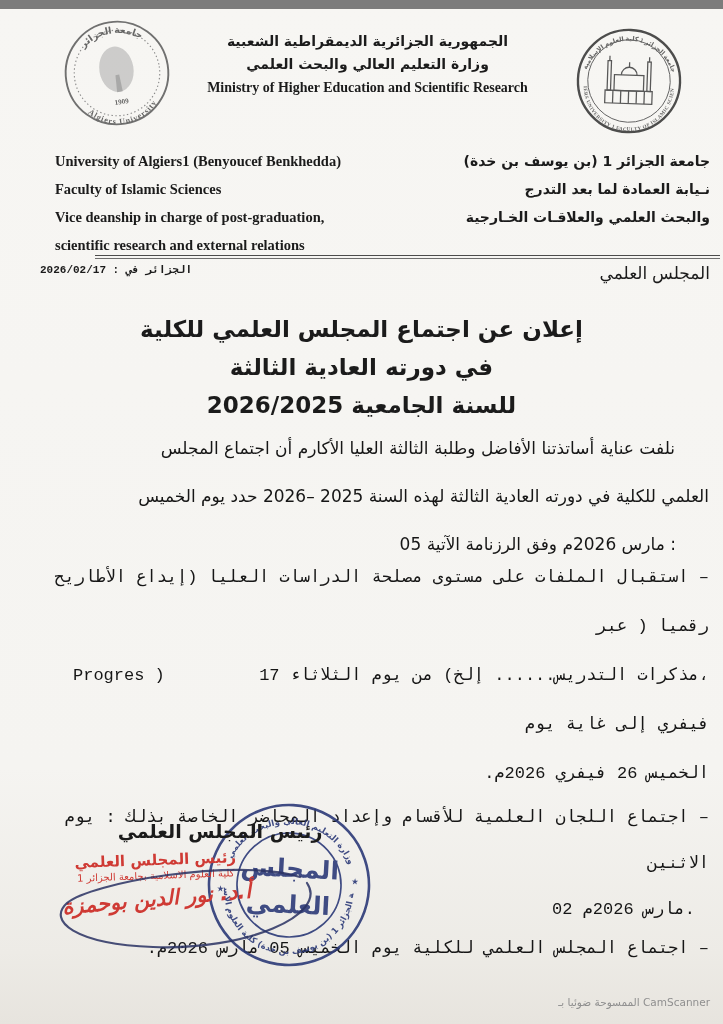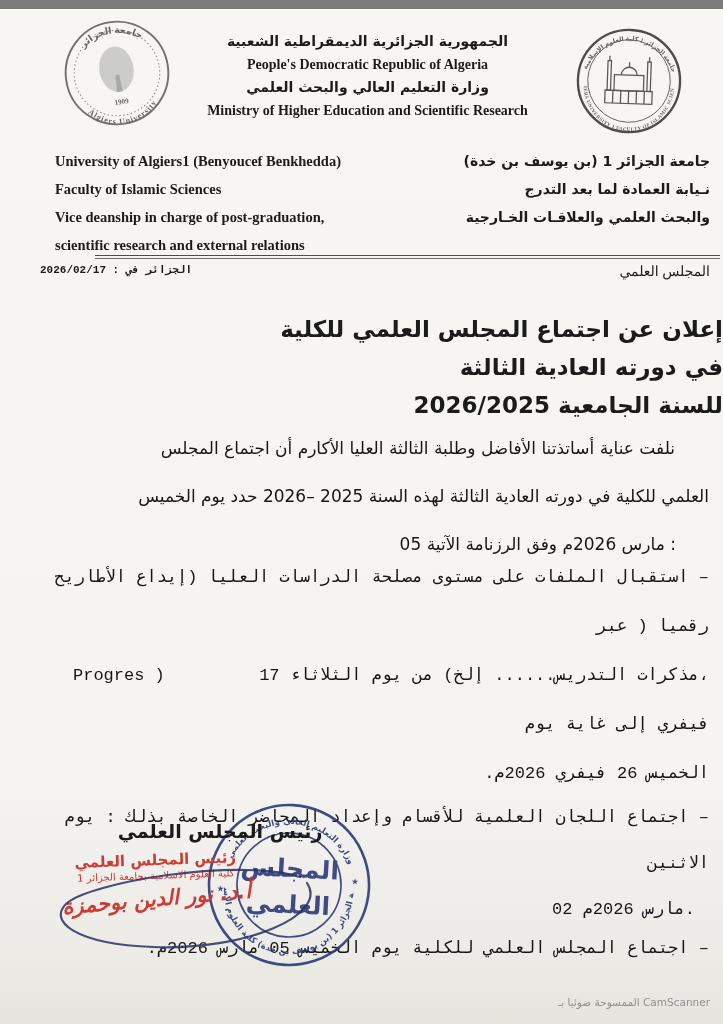--- a/index.html
+++ b/index.html
@@ -19,26 +19,26 @@
   
   .cols{position:absolute;top:147px;left:55px;right:13px;display:flex;justify-content:space-between;}
   .col-en div{font-size:14.5px;font-weight:bold;line-height:28px;}
   .col-ar{direction:rtl;text-align:right;}
   .col-ar div{font-size:14px;font-weight:bold;line-height:28px;font-family:"DejaVu Sans",sans-serif;}
 
   .sep{position:absolute;top:255px;left:95px;right:3px;height:2px;
        border-top:1.6px solid #4c4c4c;border-bottom:1px solid #6e6e6e;}
   .dateline{position:absolute;top:263px;left:40px;right:13px;display:flex;justify-content:space-between;align-items:flex-start;}
   .date-left{direction:rtl;font-size:11px;font-weight:bold;font-family:Liberation Mono, monospace;}
-  .date-right{direction:rtl;font-size:14px;font-family:Liberation Serif, serif;}
+  .date-right{direction:rtl;font-size:17px;font-family:Liberation Sans, sans-serif;}
 
   
   .title{position:absolute;top:310px;left:0;right:0;text-align:center;direction:rtl;font-weight:bold;
          font-family:"DejaVu Sans",sans-serif;}
-  .title div{font-size:23px;line-height:38px;letter-spacing:0;text-align:right;}
+  .title div{font-size:23px;line-height:38px;letter-spacing:0;}
 
   
   .body-txt{position:absolute;left:40px;right:14px;direction:rtl;text-align:right;
             font-size:17px;font-family:"DejaVu Sans",sans-serif;color:#161616;}
   .p1{top:424px;}
   .p1 div{line-height:48px;}
   .p1 .l1{margin-right:34px;}
   .p1 .l3{direction:ltr;text-align:right;margin-right:33px;}
   .blist{top:553px;font-family:Liberation Mono, monospace;}
   .blist .ln{line-height:49px;}
@@ -80,21 +80,20 @@
     <path d="M -3 20 L 3 20 L 2 2 L -2 2 Z" fill="#8a8a8a" opacity="0.7"></path>
     <path id="lsT" d="M -48 6 A 48 48 0 1 1 48 6" fill="none"></path>
     <path id="lsB" d="M -48 6 A 48 48 0 0 0 48 6" fill="none"></path>
     <text class="ring" font-size="10"><textPath href="#lsT" startOffset="50%" text-anchor="middle">جامعة الجزائر</textPath></text>
     <text font-size="8.5" letter-spacing="1"><textPath href="#lsB" startOffset="50%" text-anchor="middle">Algiers University</textPath></text>
     <text x="0" y="33" font-size="7.5" text-anchor="middle">1909</text>
   </svg>
 
   <div class="hdr-center">
     <div dir="rtl" style="font-family:'DejaVu Sans',sans-serif">الجمهورية الجزائرية الديمقراطية الشعبية</div>
-    <div>People's Democratic Republic of Algeria</div>
     <div dir="rtl" style="font-family:'DejaVu Sans',sans-serif">وزارة التعليم العالي والبحث العلمي</div>
     <div>Ministry of Higher Education and Scientific Research</div>
   </div>
 
   <svg class="seal seal-right" width="110" height="110" viewBox="-56 -56 112 112">
     <circle r="52" fill="none" stroke="#303030" stroke-width="2.4"></circle>
     <circle r="42" fill="none" stroke="#4a4a4a" stroke-width="1"></circle>
     <g stroke="#3d3d3d" stroke-width="1.3" fill="none">
       <rect x="-24" y="10" width="48" height="13"></rect>
       <line x1="-16" y1="10" x2="-16" y2="23"></line>

